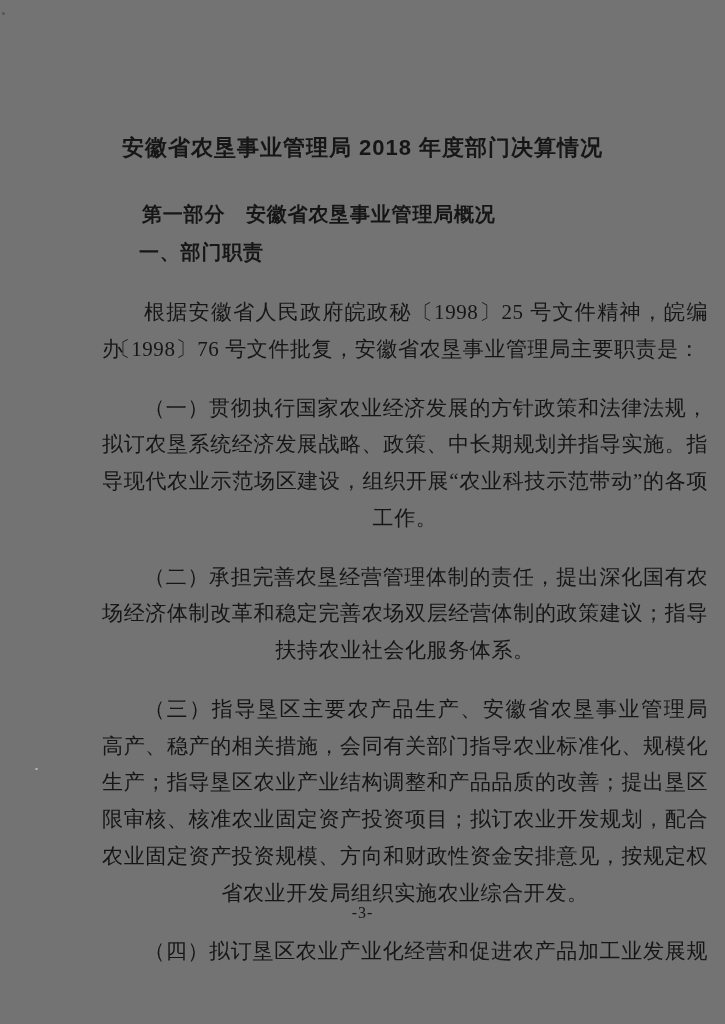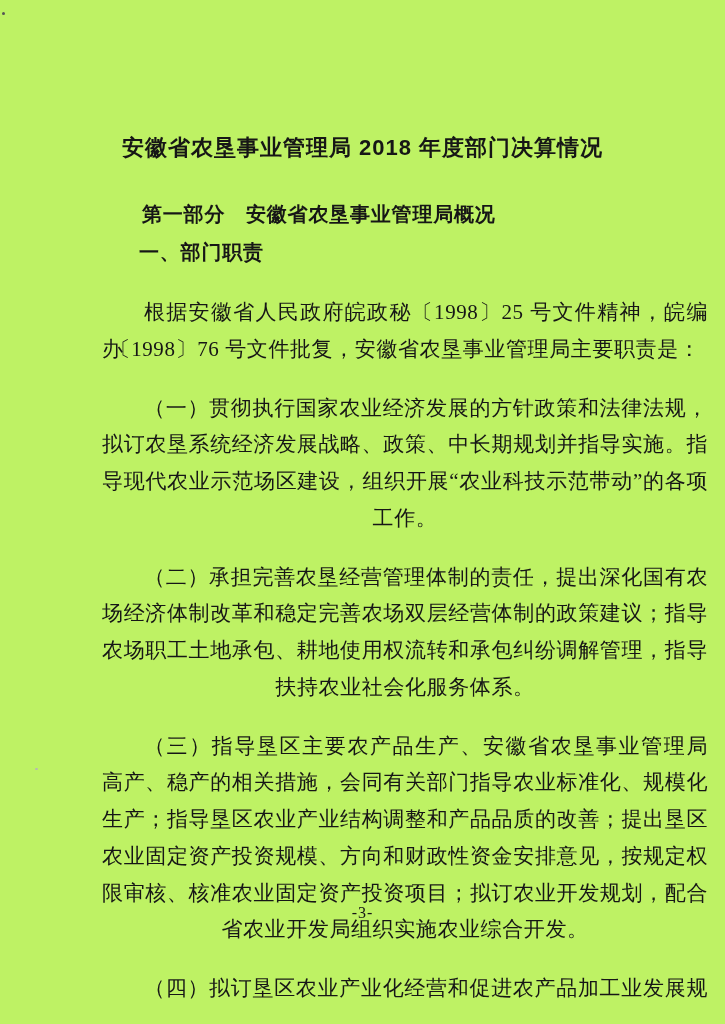--- a/index.html
+++ b/index.html
@@ -5,21 +5,21 @@
   html, body {
     margin: 0;
     padding: 0;
     background: #e8e8e8;
   }
   .page {
     position: relative;
     width: 725px;
     height: 1024px;
     margin: 0 auto;
-    background: #bef264;
+    background: #737373;
     overflow: hidden;
     color: #161616;
     font-family: "Liberation Serif", "DejaVu Serif", serif;
   }
   .doc-title {
     position: absolute;
     top: 132px;
     left: 0;
     width: 725px;
     text-align: center;
@@ -121,27 +121,26 @@
   <div class="body-block">
 
   <div class="body-line indent justify">根据安徽省人民政府皖政秘〔1998〕25 号文件精神，皖编办</div>
       <div class="body-line">〔1998〕76 号文件批复，安徽省农垦事业管理局主要职责是：</div>
       <div class="body-line indent justify">（一）贯彻执行国家农业经济发展的方针政策和法律法规，</div>
       <div class="body-line justify">拟订农垦系统经济发展战略、政策、中长期规划并指导实施。指</div>
       <div class="body-line justify">导现代农业示范场区建设，组织开展“农业科技示范带动”的各项</div>
       <div class="body-line">工作。</div>
       <div class="body-line indent justify">（二）承担完善农垦经营管理体制的责任，提出深化国有农</div>
       <div class="body-line justify">场经济体制改革和稳定完善农场双层经营体制的政策建议；指导</div>
-      <div class="body-line justify">农场职工土地承包、耕地使用权流转和承包纠纷调解管理，指导</div>
       <div class="body-line">扶持农业社会化服务体系。</div>
       <div class="body-line indent justify">（三）指导垦区主要农产品生产、安徽省农垦事业管理局</div>
       <div class="body-line justify">高产、稳产的相关措施，会同有关部门指导农业标准化、规模化</div>
       <div class="body-line justify">生产；指导垦区农业产业结构调整和产品品质的改善；提出垦区</div>
+      <div class="body-line justify">限审核、核准农业固定资产投资项目；拟订农业开发规划，配合</div>
       <div class="body-line justify">农业固定资产投资规模、方向和财政性资金安排意见，按规定权</div>
-      <div class="body-line justify">限审核、核准农业固定资产投资项目；拟订农业开发规划，配合</div>
       <div class="body-line">省农业开发局组织实施农业综合开发。</div>
       <div class="body-line indent justify">（四）拟订垦区农业产业化经营和促进农产品加工业发展规</div>
     </div>
 
   <div class="page-number">-3-</div>
 
   <div class="speck speck-1"></div>
   <div class="speck speck-2"></div>
 
 </div>

